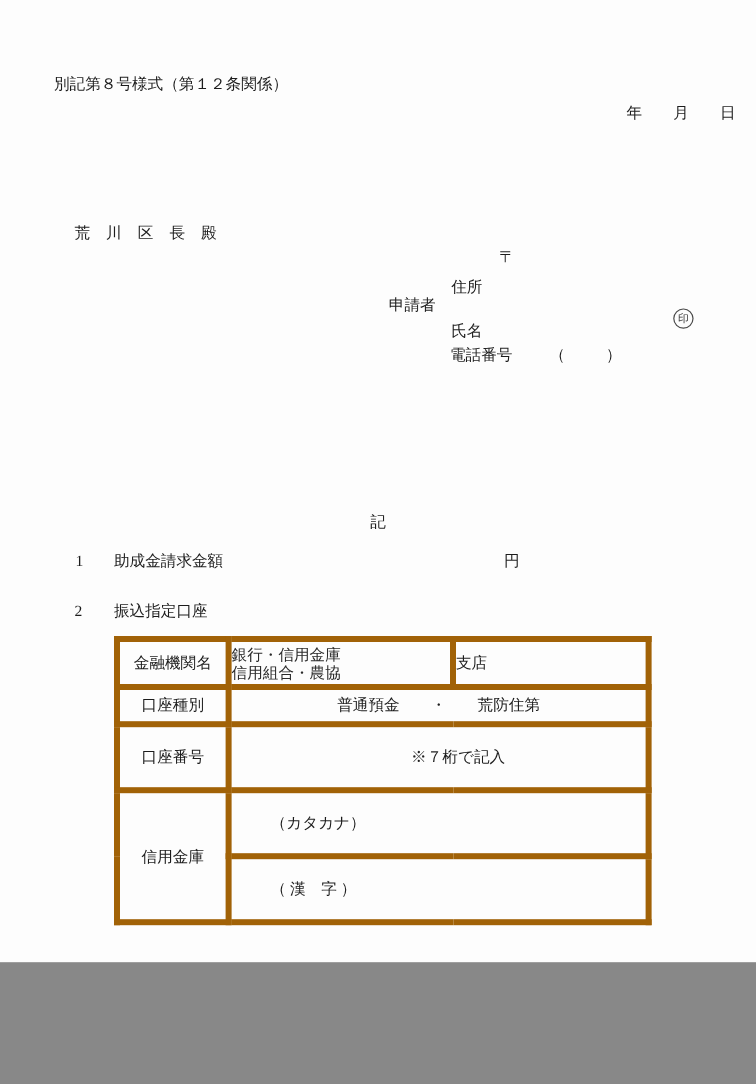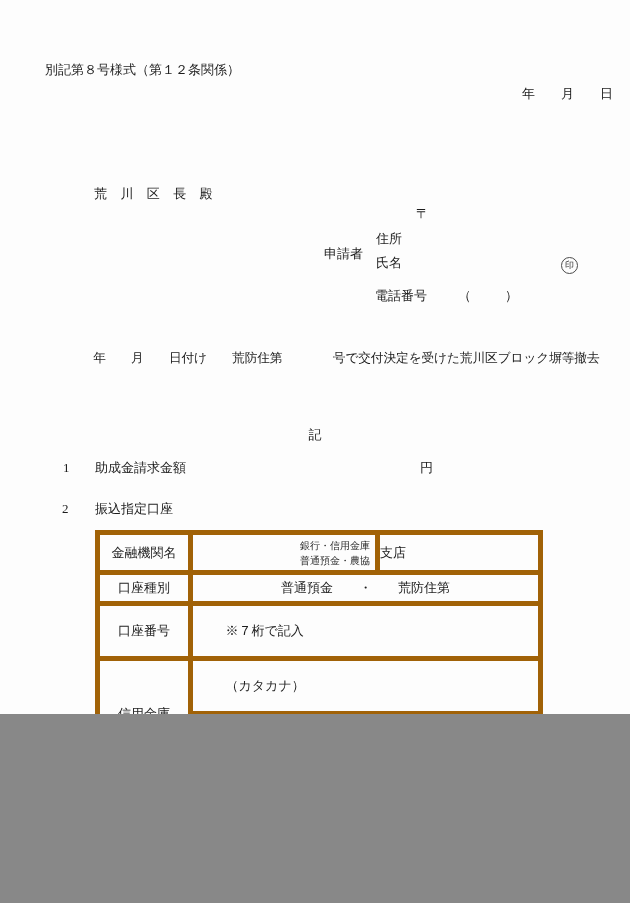--- a/index.html
+++ b/index.html
@@ -1,35 +1,35 @@
 <!DOCTYPE html>
 <html lang="ja"><head>
 <meta charset="utf-8">
 <style>
   html,body{margin:0;padding:0;background:#888;}
   .page{
     position:relative;
-    width:630px;height:714px;
+    width:630px;height:802px;
     margin:0 auto;
     background:#fdfdfd;
     font-family:"Liberation Serif","DejaVu Serif",serif;
     color:#1c1c1c;
     font-size:13px;
     overflow:hidden;
     text-decoration:underline;
   }
   .abs{position:absolute;white-space:pre;line-height:15px;}
   .form-number{left:45px;top:62px;}
   .date-line{left:0;top:86px;width:594px;text-align:right;padding-left:19px;}
   .doc-title{left:0;top:125px;width:630px;text-align:center;font-size:12.6px;letter-spacing:0.6px;}
-  .addressee{left:62px;top:186px;letter-spacing:0.2px;margin-left:32px;}
+  .addressee{left:62px;top:186px;letter-spacing:0.2px;}
   .postal-mark{left:416px;top:206px;}
   .address-label{left:376px;top:231px;}
   .applicant-label{left:324px;top:246px;text-align:center;}
-  .name-label{left:376px;top:255px;}
+  .name-label{left:376px;top:268px;}
   .phone-label{left:375px;top:288px;}
   .paren-open{left:458px;top:288px;}
   .paren-close{left:505px;top:288px;}
   .seal{
     position:absolute;left:561px;top:257px;
     width:15px;height:15px;border:1px solid #4a4a4a;border-radius:50%;
     display:flex;align-items:center;justify-content:center;
     font-size:9px;color:#333;line-height:1;
   }
   .body-line{left:43px;width:566px;font-size:12.7px;letter-spacing:-0.1px;}
@@ -48,26 +48,26 @@
     font-size:13px;color:#1c1c1c;
   }
   table.account td{
     border:5px solid #a16207;
     padding:0;vertical-align:middle;
     overflow:hidden;
   }
   td.lbl{text-align:center;}
   td.inst-cell{vertical-align:middle;}
   .inst-note{
-    text-align:right;padding:2px 5px 2px 0;
-    font-size:10px;line-height:15px;color:#2a2a2a;
+    text-align:left;padding:2px 5px 2px 0;
+    font-size:13px;line-height:15px;color:#2a2a2a;
   }
   td.branch-cell{text-align:left;padding-right:8px;}
   td.center-opt{text-align:center;white-space:pre;}
-  td.right-note{text-align:left;padding-right:10px;white-space:pre;}
+  td.right-note{text-align:center;padding-right:10px;white-space:pre;}
   td.left-pad{text-align:left;padding-left:10px;white-space:pre;}
 </style>
 </head>
 <body>
 
 <div class="page">
 
   <div class="abs form-number">別記第８号様式（第１２条関係）</div>
 
   <div class="abs date-line">年　　月　　日</div>
@@ -81,21 +81,20 @@
   <div class="abs name-label">氏名</div>
 
   <div class="seal">
     <span>印</span>
   </div>
 
   <div class="abs phone-label">電話番号</div>
   <div class="abs paren-open">（</div>
   <div class="abs paren-close">）</div>
 
-  <div class="abs body-line bl1">　　　　年　　月　　日付け　　荒防住第　　　　号で交付決定を受けた荒川区ブロック塀等撤去</div>
 
   <div class="abs note-heading">記</div>
 
   <div class="abs i1-num">1</div>
   <div class="abs i1-label">助成金請求金額</div>
   <div class="abs i1-unit">円</div>
 
   <div class="abs i2-num">2</div>
   <div class="abs i2-label">振込指定口座</div>
 
@@ -104,21 +103,21 @@
       <col style="width:93px">
       <col style="width:187px">
       <col>
     </colgroup>
     <tbody>
       <tr style="height:40px">
         <td class="lbl">金融機関名</td>
         <td class="inst-cell">
           <div class="inst-note">
             <div>銀行・信用金庫</div>
-            <div>普通預金・農協</div>
+            <div>信用組合・農協</div>
           </div>
         </td>
         <td class="branch-cell">
           <span>支店</span>
         </td>
       </tr>
       <tr style="height:31px">
         <td class="lbl">口座種別</td>
         <td colspan="2" class="center-opt">普通預金　　・　　荒防住第</td>
       </tr>

